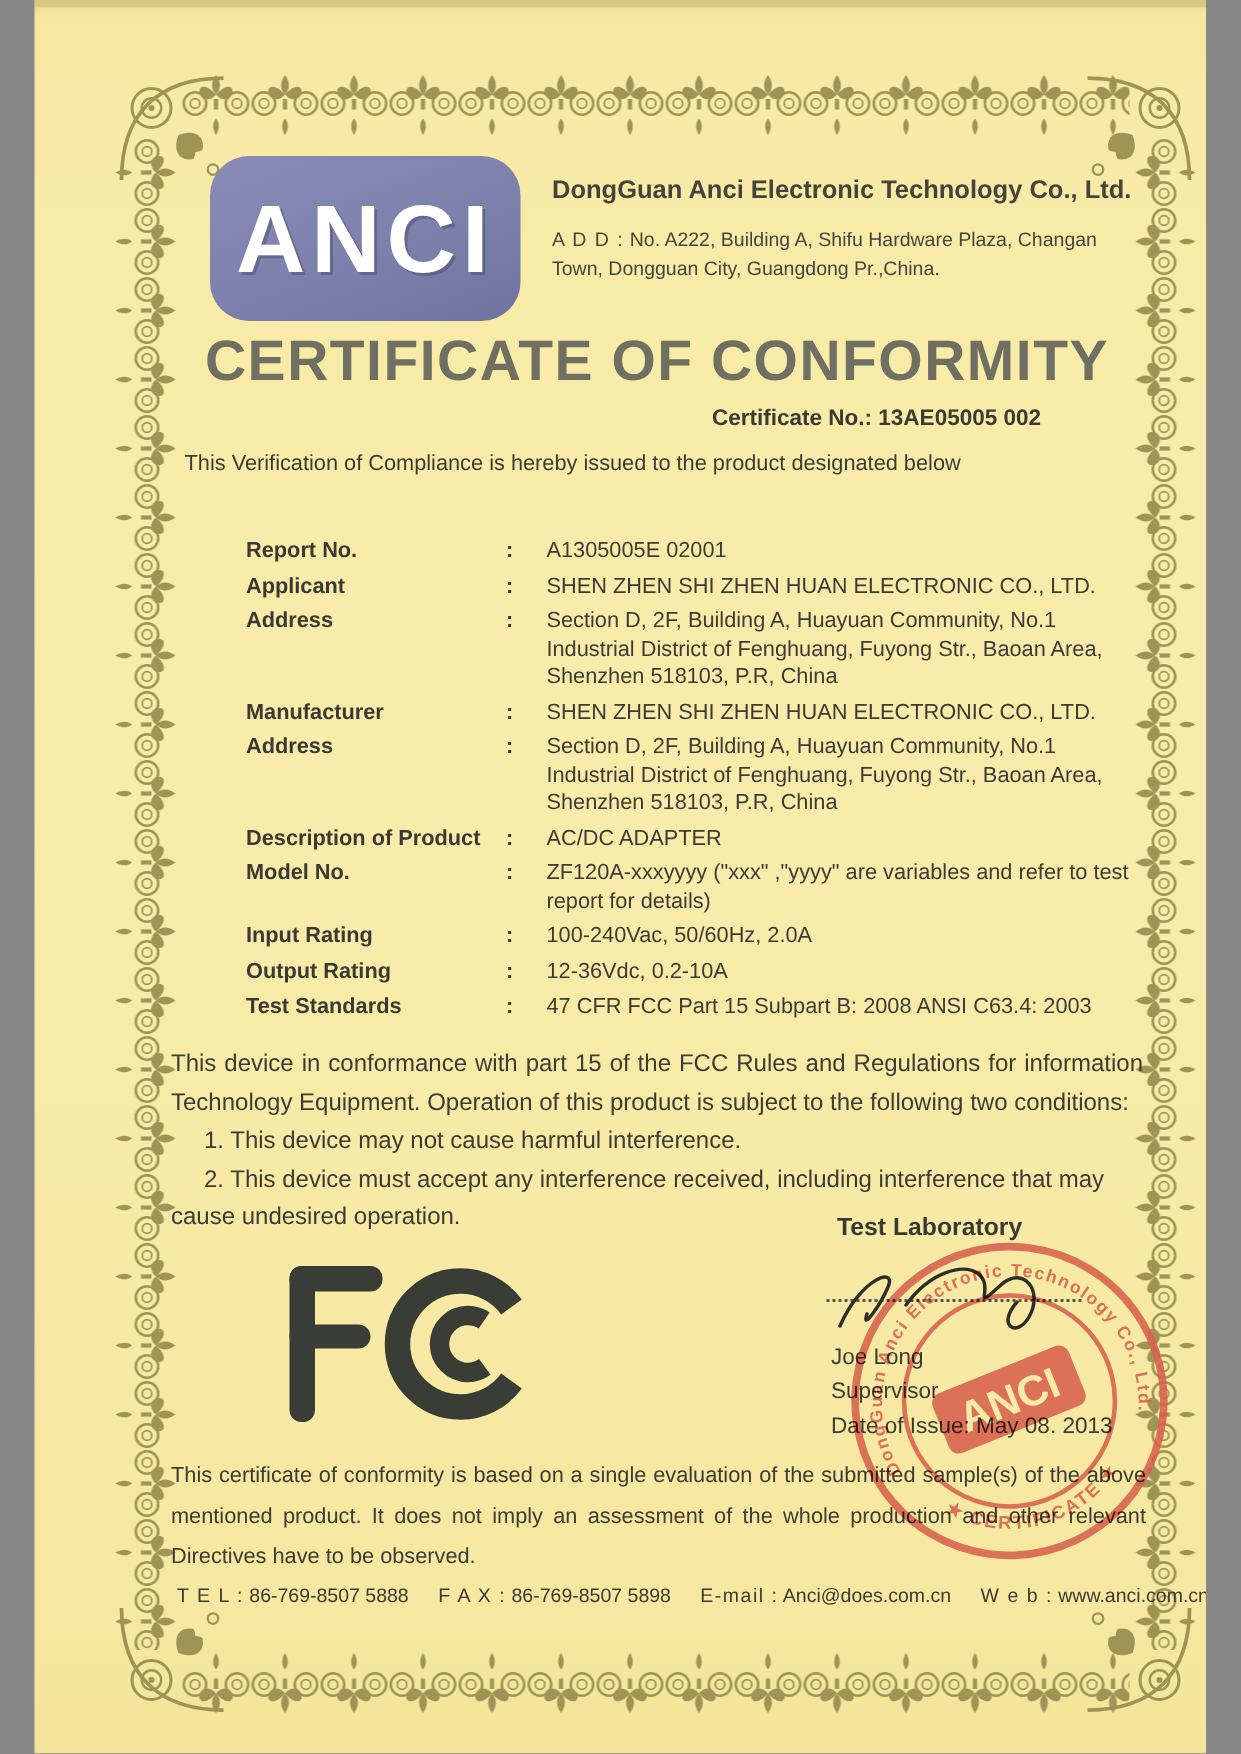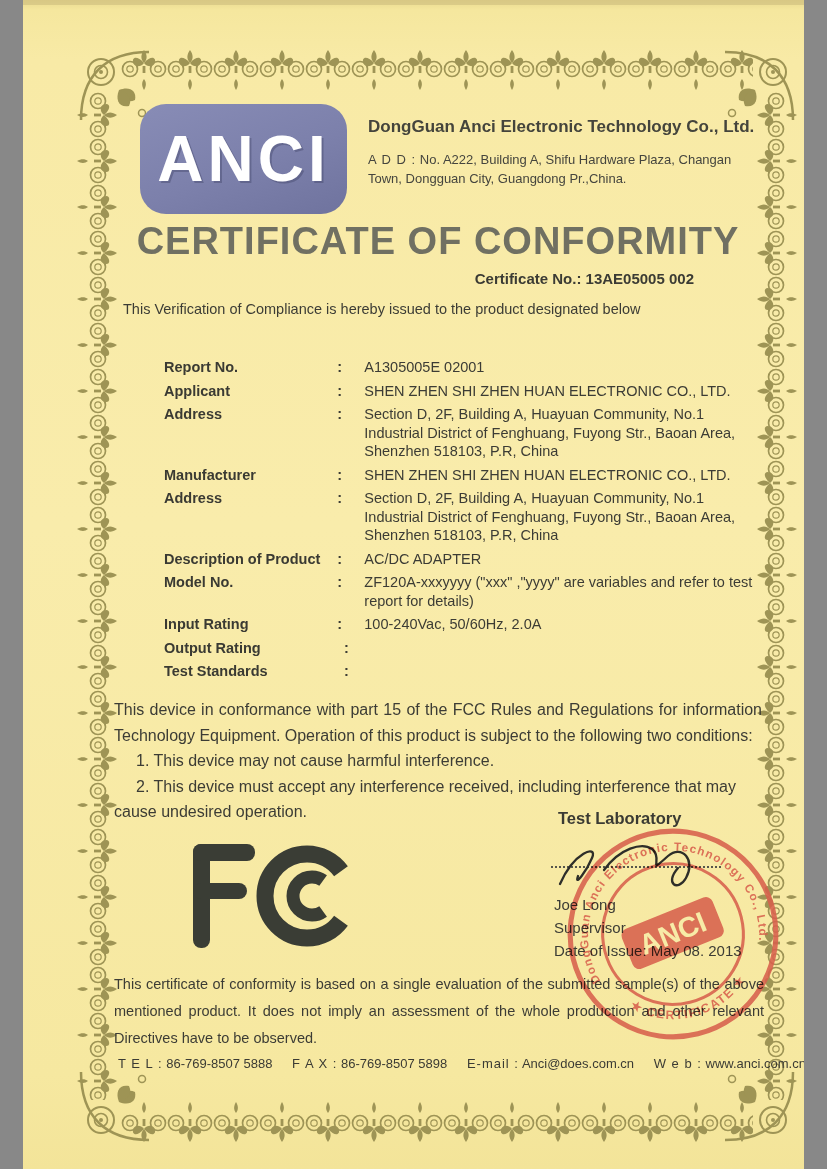--- a/index.html
+++ b/index.html
@@ -163,24 +163,26 @@
           <div class="dvalue">ZF120A-xxxyyyy ("xxx" ,"yyyy" are variables and refer to test report for details)</div>
         </div>
       <div class="drow">
           <div class="dlabel">Input Rating</div>
           <div class="dcolon">:</div>
           <div class="dvalue">100-240Vac, 50/60Hz, 2.0A</div>
         </div>
       <div class="drow">
           <div class="dlabel">Output Rating</div>
           <div class="dcolon">:</div>
+          <div class="dvalue">12-36Vdc, 0.2-10A</div>
         </div>
       <div class="drow">
           <div class="dlabel">Test Standards</div>
           <div class="dcolon">:</div>
+          <div class="dvalue">47 CFR FCC Part 15 Subpart B: 2008 ANSI C63.4: 2003</div>
         </div>
     </div>
 
     <div class="statement">
       <div>This device in conformance with part 15 of the FCC Rules and Regulations for information Technology Equipment. Operation of this product is subject to the following two conditions:</div>
       <div class="cond">1. This device may not cause harmful interference.</div>
       <div class="cond">2. This device must accept any interference received, including interference that may cause undesired operation.</div>
     </div>
 
     <div class="test-lab">Test Laboratory</div>

